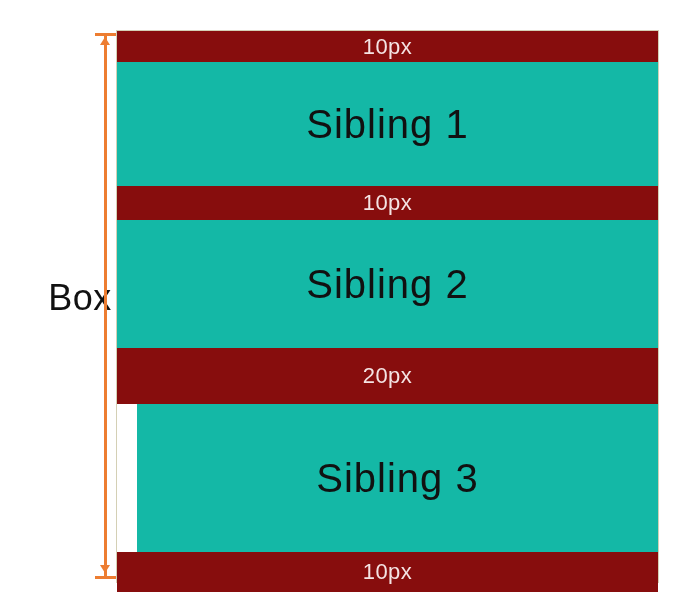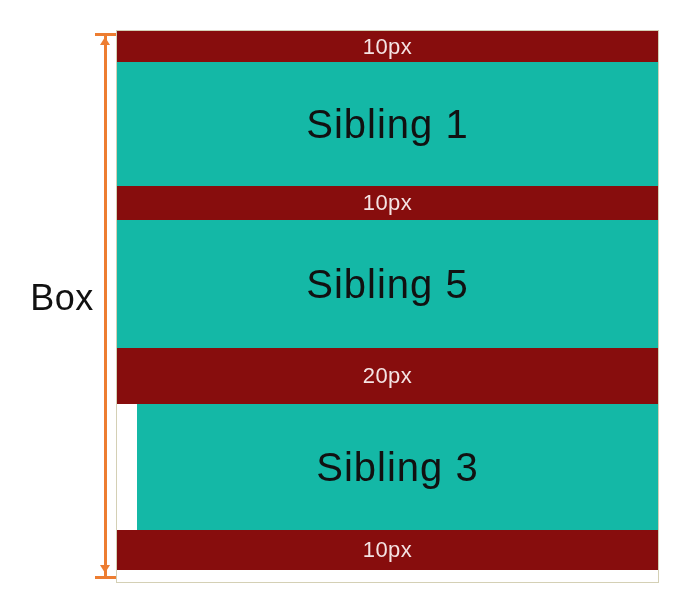--- a/index.html
+++ b/index.html
@@ -12,21 +12,21 @@
     position: relative;
     width: 681px;
     height: 596px;
     background: #ffffff;
     overflow: hidden;
   }
 
   
   .box-label {
     position: absolute;
-    left: 22px;
+    left: 40px;
     top: 276px;
     width: 80px;
     text-align: center;
     font-size: 36px;
     line-height: 44px;
     color: #111111;
     letter-spacing: 0.5px;
   }
 
   
@@ -86,39 +86,39 @@
     background: #14b8a6;
     color: #111111;
     font-size: 40px;
     letter-spacing: 1px;
   }
   .h-m1 { height: 31px; }
   .h-s1 { height: 124px; }
   .h-m2 { height: 34px; }
   .h-s2 { height: 128px; }
   .h-m3 { height: 56px; }
-  .h-s3 { height: 126px; margin-left: 20px; }
+  .h-s3 { height: 148px; margin-left: 20px; }
   .h-m4 { height: 40px; }
 </style>
 </head>
 <body>
 
 <div class="canvas">
 
   <div class="box-label">Box</div>
 
   <div class="measure-cap cap-top"></div>
   <div class="measure-arrow arrow-up"></div>
   <div class="measure-stem"></div>
   <div class="measure-arrow arrow-down"></div>
   <div class="measure-cap cap-bottom"></div>
 
   <div class="box">
     <div class="row row-margin h-m1">10px</div>
     <div class="row row-sibling h-s1">Sibling 1</div>
     <div class="row row-margin h-m2">10px</div>
-    <div class="row row-sibling h-s2">Sibling 5</div>
+    <div class="row row-sibling h-s2">Sibling 2</div>
     <div class="row row-margin h-m3">20px</div>
     <div class="row row-sibling h-s3">Sibling 3</div>
     <div class="row row-margin h-m4">10px</div>
   </div>
 
 </div>
 
 </body></html>

